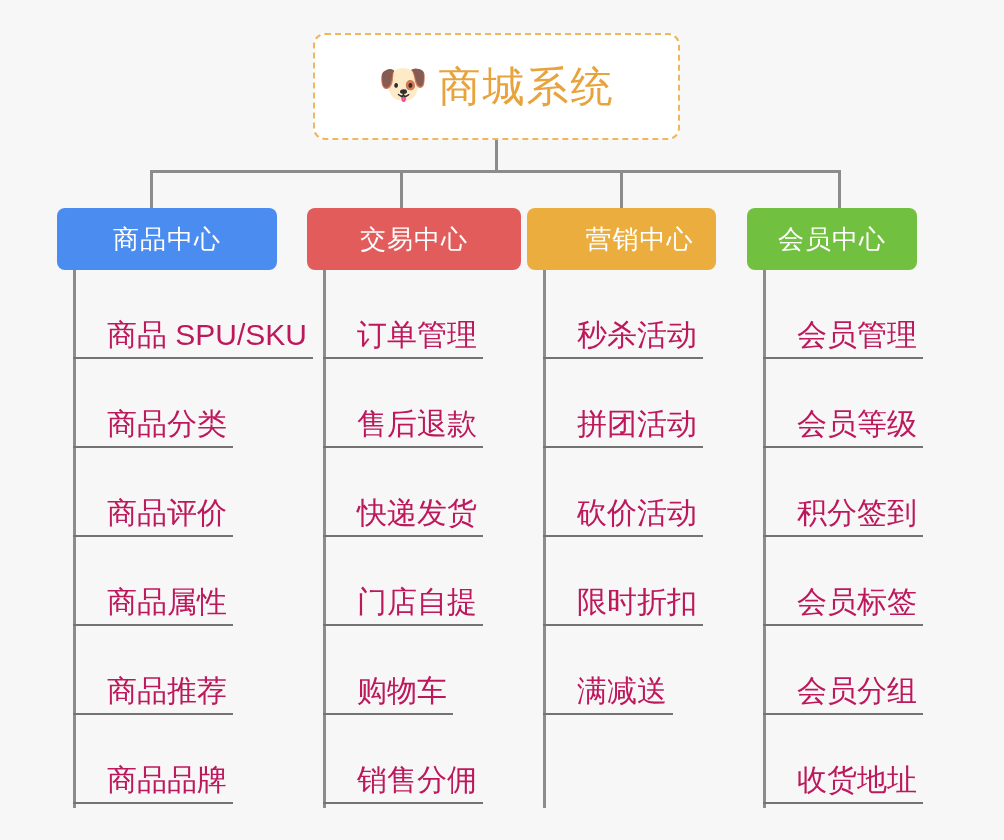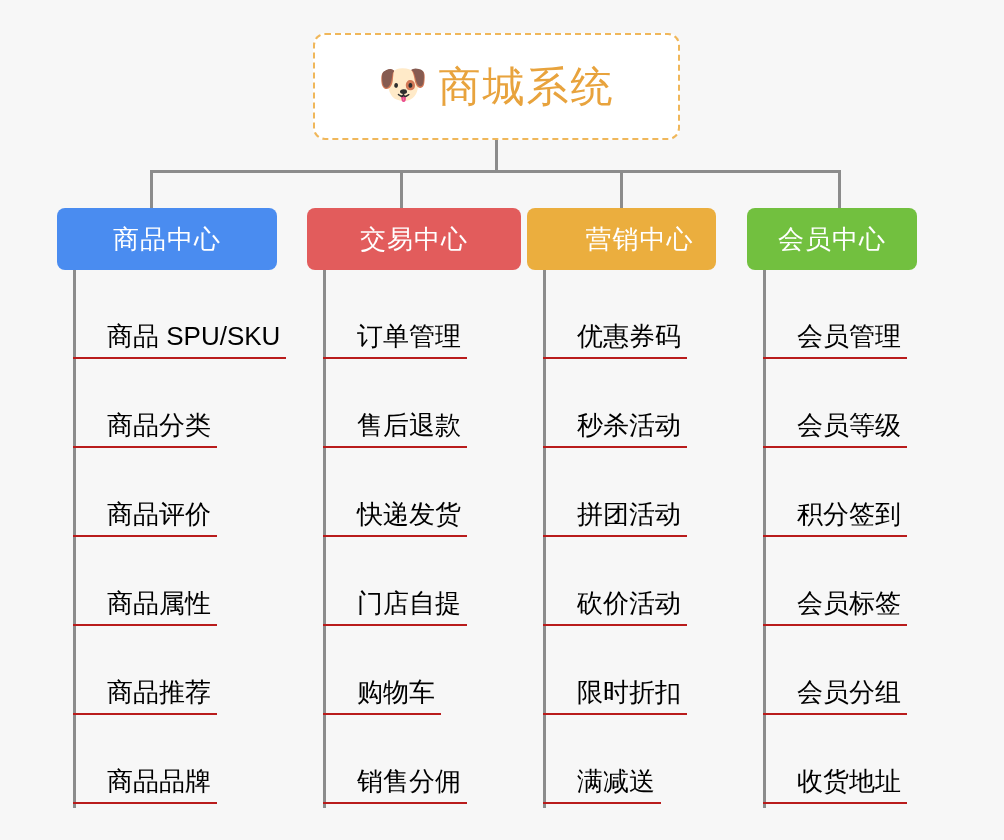--- a/index.html
+++ b/index.html
@@ -93,25 +93,25 @@
     list-style: none;
   }
   .leaf-item {
     position: relative;
     height: 89px;
     display: flex;
     align-items: flex-end;
   }
   .leaf-label {
     display: inline-block;
-    font-size: 26px;
-    color: #000000;
+    font-size: 30px;
+    color: #be185d;
     white-space: nowrap;
     padding: 0 6px 6px 34px;
-    border-bottom: 2px solid #b91c1c;
+    border-bottom: 2px solid #737373;
     line-height: 1.1;
   }
 </style>
 </head>
 <body>
 
 <div id="mindmap">
 
   <div class="root-node">
     <span class="root-icon">🐶</span>
@@ -173,23 +173,20 @@
             <span class="leaf-label">销售分佣</span>
           </li>
         </ul>
       </div>
       <div class="column" style="left: 0px;">
         <div class="cat-box" style="left: 527px; width: 189px; background: rgb(235, 174, 62); padding-left: 36px;">
           <span>营销中心</span>
         </div>
         <div class="spine" style="left: 543px; height: 538px;"></div>
         <ul class="leaf-list" style="left: 543px;">
-          <li class="leaf-item">
-            <span class="leaf-label">优惠券码</span>
-          </li>
           <li class="leaf-item">
             <span class="leaf-label">秒杀活动</span>
           </li>
           <li class="leaf-item">
             <span class="leaf-label">拼团活动</span>
           </li>
           <li class="leaf-item">
             <span class="leaf-label">砍价活动</span>
           </li>
           <li class="leaf-item">

